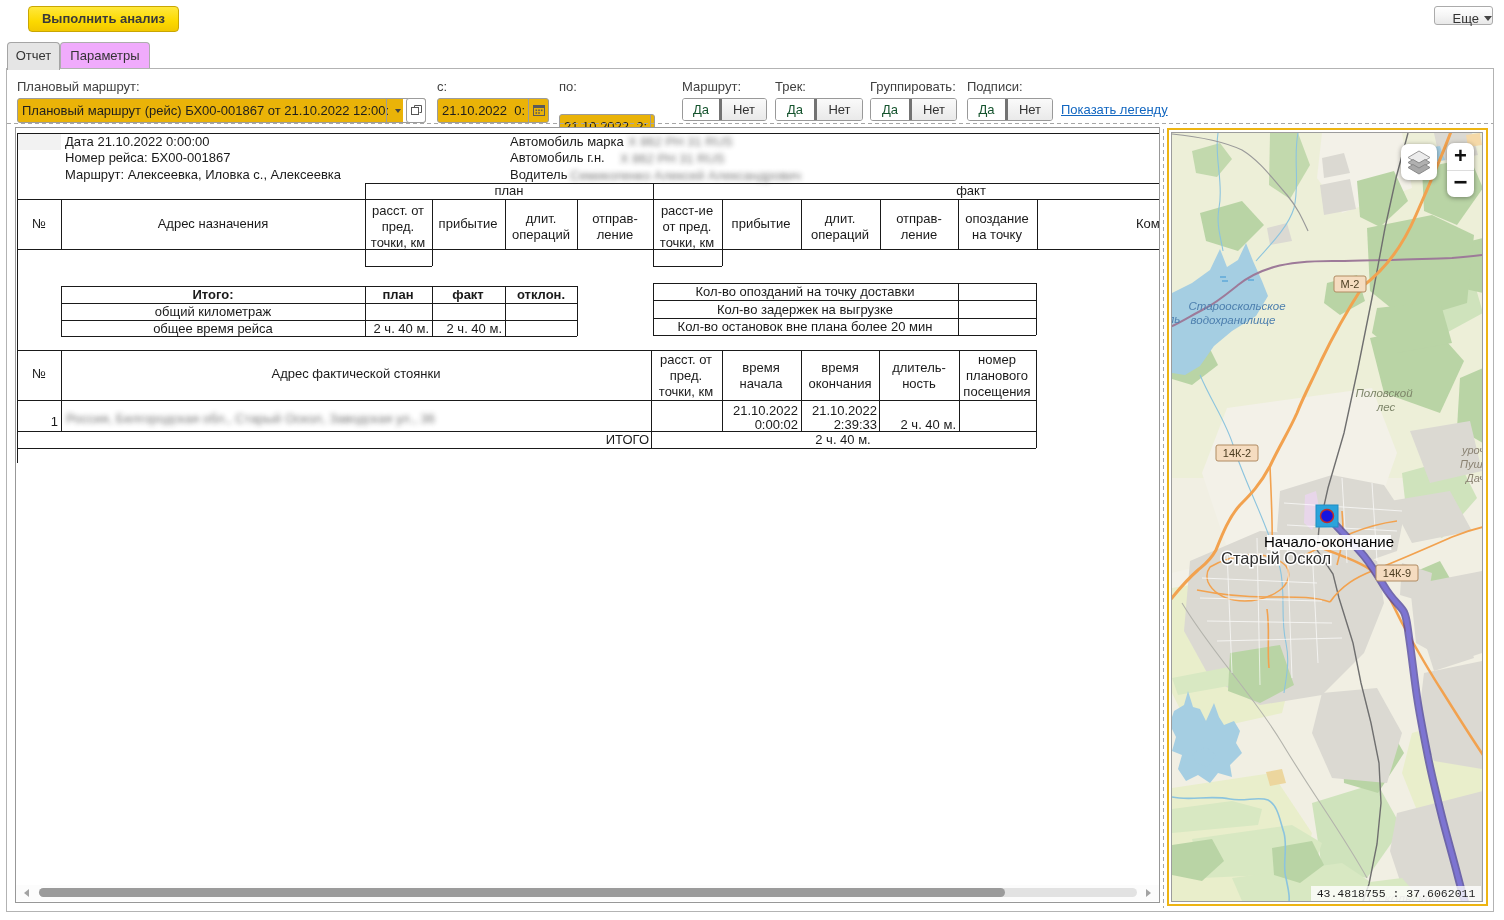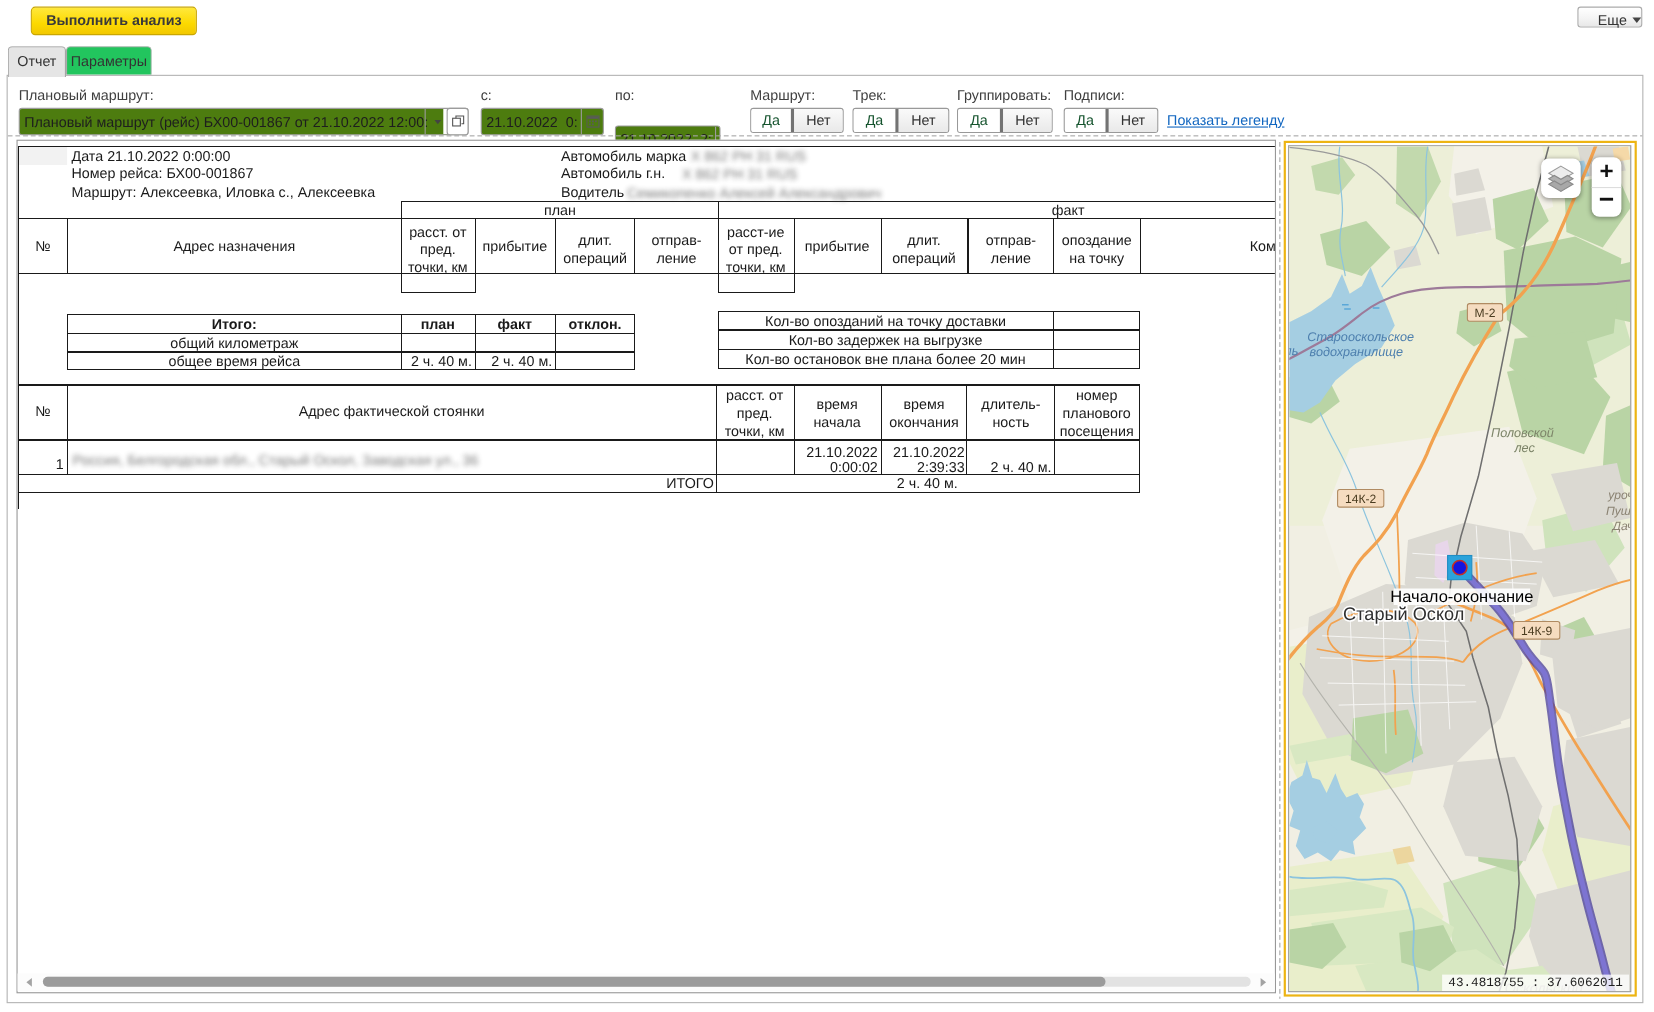--- a/index.html
+++ b/index.html
@@ -19,28 +19,28 @@
     background:linear-gradient(180deg,#ffffff 0%,#f4f4f4 55%,#e8e8e8 100%);
     border:1px solid #ababab; border-radius:3px; color:#333;
     text-align:right; line-height:23px; }
   #btnMore .car { display:inline-block; width:0; height:0; margin-left:5px; margin-bottom:2px;
     border-left:4px solid transparent; border-right:4px solid transparent; border-top:5px solid #444; }
 
   
   .tab { top:42px; height:26px; border:1px solid #a5a5a5; border-bottom:none;
     border-radius:4px 4px 0 0; text-align:center; line-height:25px; color:#333; }
   #tab1 { left:7px; width:53px; background:#e5e5e5; height:28px; z-index:5; }
-  #tab2 { left:60px; width:78px; background:#22c55e; border-color:#adadad; }
+  #tab2 { left:60px; width:90px; background:#f0abfc; border-color:#adadad; }
 
   
   #panel { left:6px; top:68px; width:1488px; height:844px;
     border:1px solid #b3b3b3; background:#fff; }
 
   .lbl { color:#404040; }
-  .inp { top:98px; height:25px; background:#4d7c0f; border:1px solid #9c9c9c;
+  .inp { top:98px; height:25px; background:#eab308; border:1px solid #9c9c9c;
     border-radius:3px; line-height:23px; color:#1e1e1e; white-space:nowrap; overflow:hidden; }
   .inp .txt { position:absolute; left:4px; top:0; }
   .sep { position:absolute; top:0; bottom:0; width:1px; background:#9c9c9c; }
   .dar { position:absolute; width:0; height:0; top:10px;
     border-left:3.5px solid transparent; border-right:3.5px solid transparent; border-top:4px solid #444; }
 
   
   .seg { top:98px; height:23px; border:1px solid #999; border-radius:3px; overflow:hidden;
     display:flex; }
   .seg .yes { width:39px; background:#fff; color:#14532d; text-align:center; line-height:21px;

